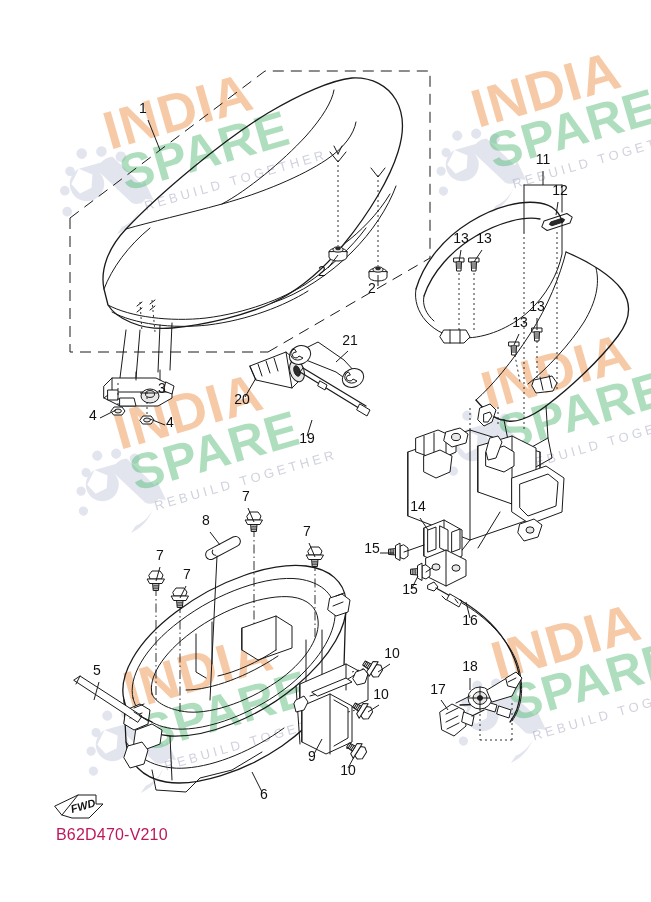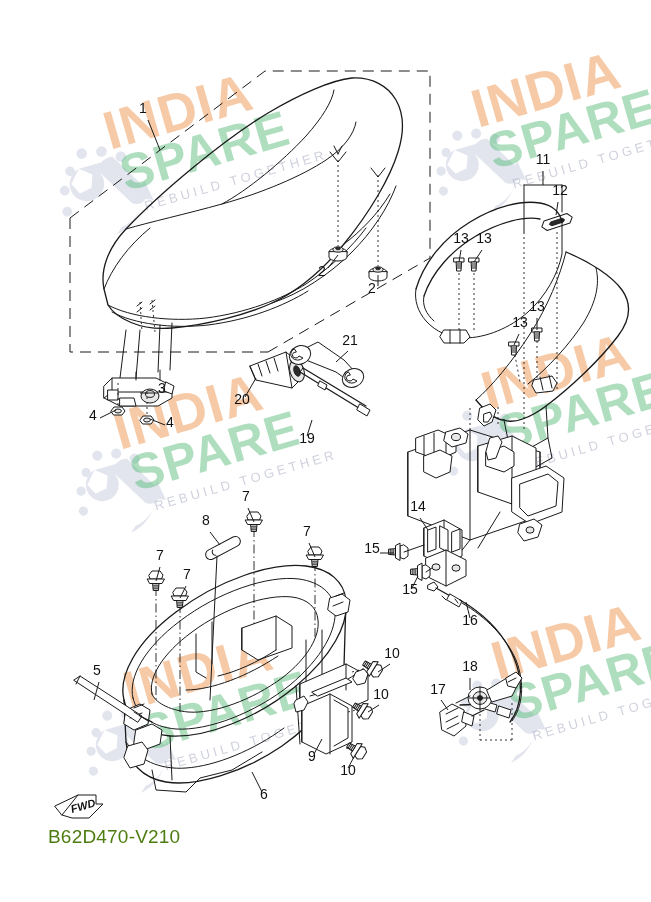--- a/index.html
+++ b/index.html
@@ -13,22 +13,22 @@
   .ln{fill:none;stroke:#1a1a1a;stroke-width:1;stroke-linejoin:round;stroke-linecap:round;}
   .ln-th{fill:none;stroke:#1a1a1a;stroke-width:1.3;stroke-linejoin:round;stroke-linecap:round;}
   .ln-f{fill:#ffffff;stroke:#1a1a1a;stroke-width:1;stroke-linejoin:round;stroke-linecap:round;}
   .ln-fd{fill:#e8e8e8;stroke:#1a1a1a;stroke-width:1;stroke-linejoin:round;}
   .ln-dk{fill:#2a2a2a;stroke:#1a1a1a;stroke-width:.8;}
   .dash{fill:none;stroke:#1a1a1a;stroke-width:1;stroke-dasharray:11 7;}
   .dashfine{fill:none;stroke:#1a1a1a;stroke-width:.9;stroke-dasharray:2 3;}
   .dashdot{fill:none;stroke:#1a1a1a;stroke-width:.9;stroke-dasharray:9 3 1.5 3;}
   .lead{fill:none;stroke:#1a1a1a;stroke-width:1;}
   .cal{font-family:"Liberation Sans",sans-serif;font-size:14px;fill:#111;}
-  .code{position:absolute;left:48px;top:826px;font-size:19px;letter-spacing:.2px;
-        color:#4d7c0f;z-index:4;}
+  .code{position:absolute;left:56px;top:826px;font-size:16px;letter-spacing:.2px;
+        color:#be185d;z-index:4;}
   .wm-orange{fill:#f0a060;opacity:.55;}
   .wm-green{fill:#5fbf7f;opacity:.5;}
   .wm-pur{fill:#b9bdd6;opacity:.40;}
   .wm-tag{fill:#a9adc2;opacity:.55;}
 </style>
 </head>
 <body>
 
 <div id="stage">
 

